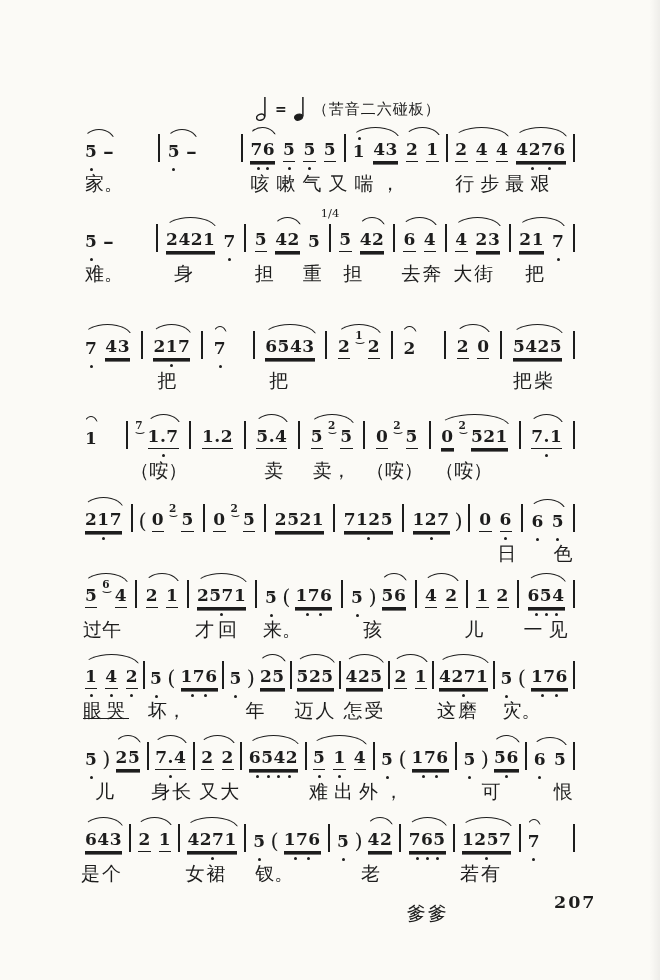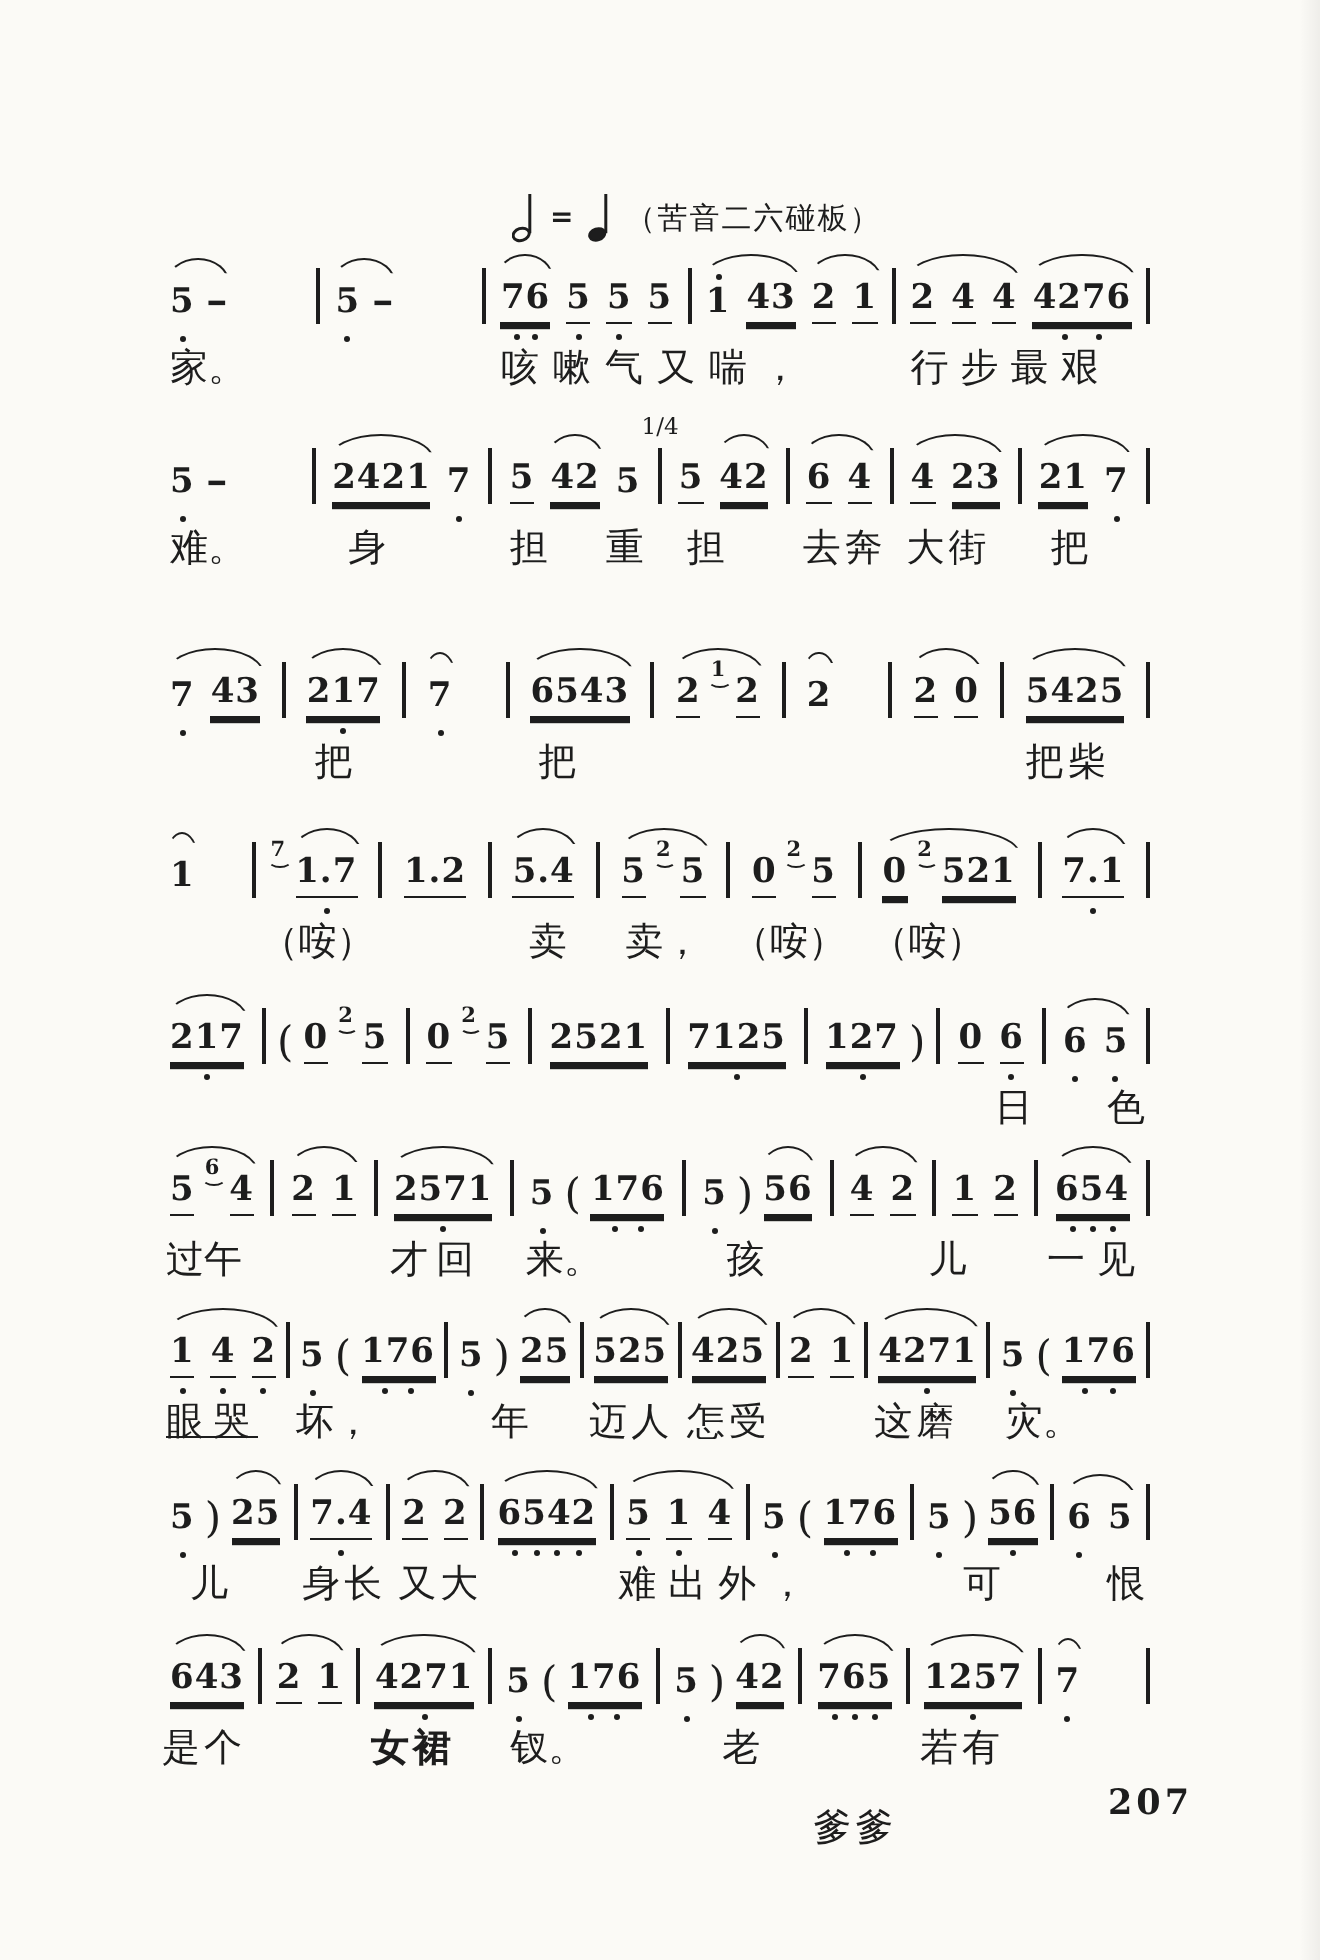--- a/index.html
+++ b/index.html
@@ -701,21 +701,21 @@
             </span>
           </div>
           <div class="bar"></div>
           <div class="cell">
             <span class="grp">
               <i class="arc"></i>
               <span class="note u2">4271<i class="dotsb">
                   <b class="dot"></b>
                 </i></span>
             </span>
-            <span class="lyric" style="left: -2px; letter-spacing: 2px; font-weight: bold;">女裙</span>
+            <span class="lyric" style="left: -2px; letter-spacing: 2px;">女裙</span>
           </div>
           <div class="bar"></div>
           <div class="cell">
             <span class="note">5<i class="dotsb">
                 <b class="dot"></b>
               </i></span>
             <span class="paren">(</span>
             <span class="note u2">176<i class="dotsb">
                 <b class="dot"></b>
                 <b class="dot"></b>

